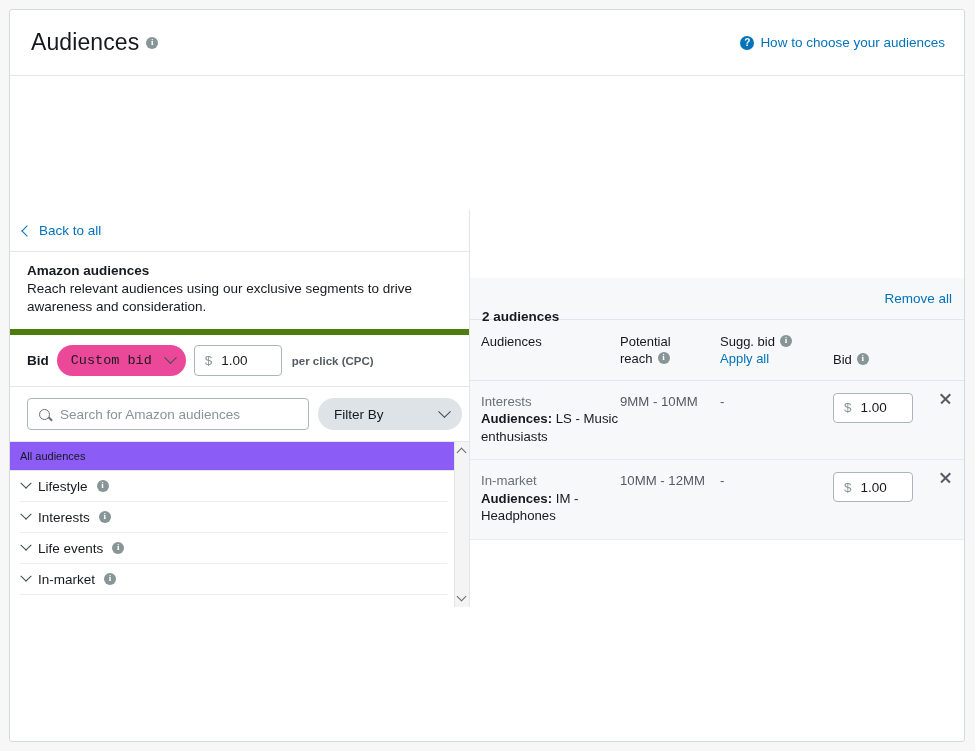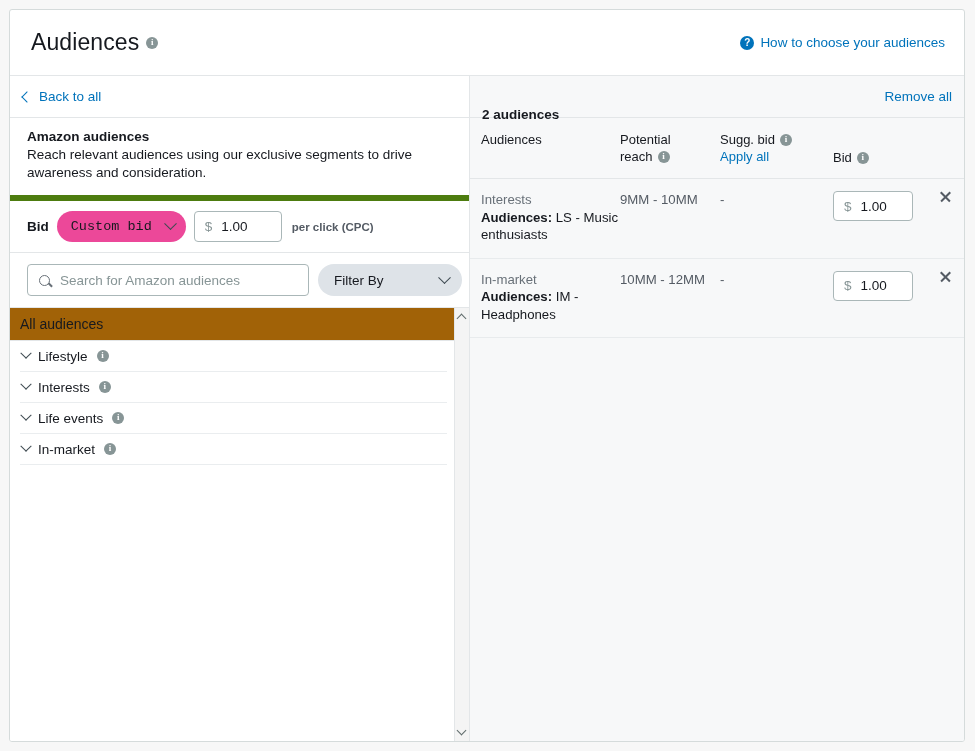--- a/index.html
+++ b/index.html
@@ -100,20 +100,21 @@
     color: #ffffff;
     font-size: 10px;
     font-weight: 700;
     line-height: 14px;
   }
 
   
   .body-split {
     display: flex;
     height: 665px;
+    align-items: center;
   }
   .left-pane {
     width: 460px;
     border-right: 1px solid #e3e6e8;
     box-sizing: border-box;
     display: flex;
     flex-direction: column;
     background: #fff;
   }
   .right-pane {
@@ -285,23 +286,23 @@
     border-top: 1px solid #e3e6e8;
     min-height: 0;
   }
   .list-col {
     flex: 1;
     min-width: 0;
     display: flex;
     flex-direction: column;
   }
   .list-header {
-    background: #a16207;
+    background: #8b5cf6;
     border-bottom: 1px solid #e3e6e8;
-    font-size: 14px;
+    font-size: 11px;
     color: #16191f;
     padding: 8px 0 8px 10px;
   }
   .cat-list { padding: 0 7px 12px 10px; }
   .cat-item {
     display: flex;
     align-items: center;
     gap: 8px;
     height: 30px;
     border-bottom: 1px solid #eaedef;

